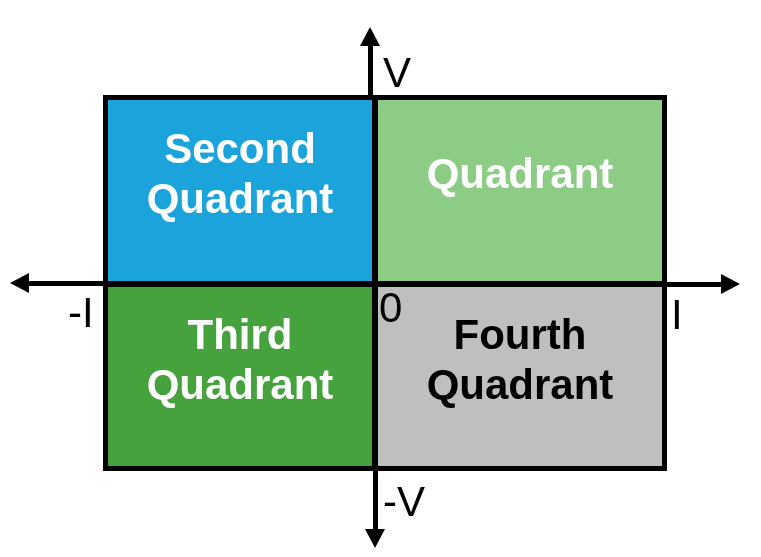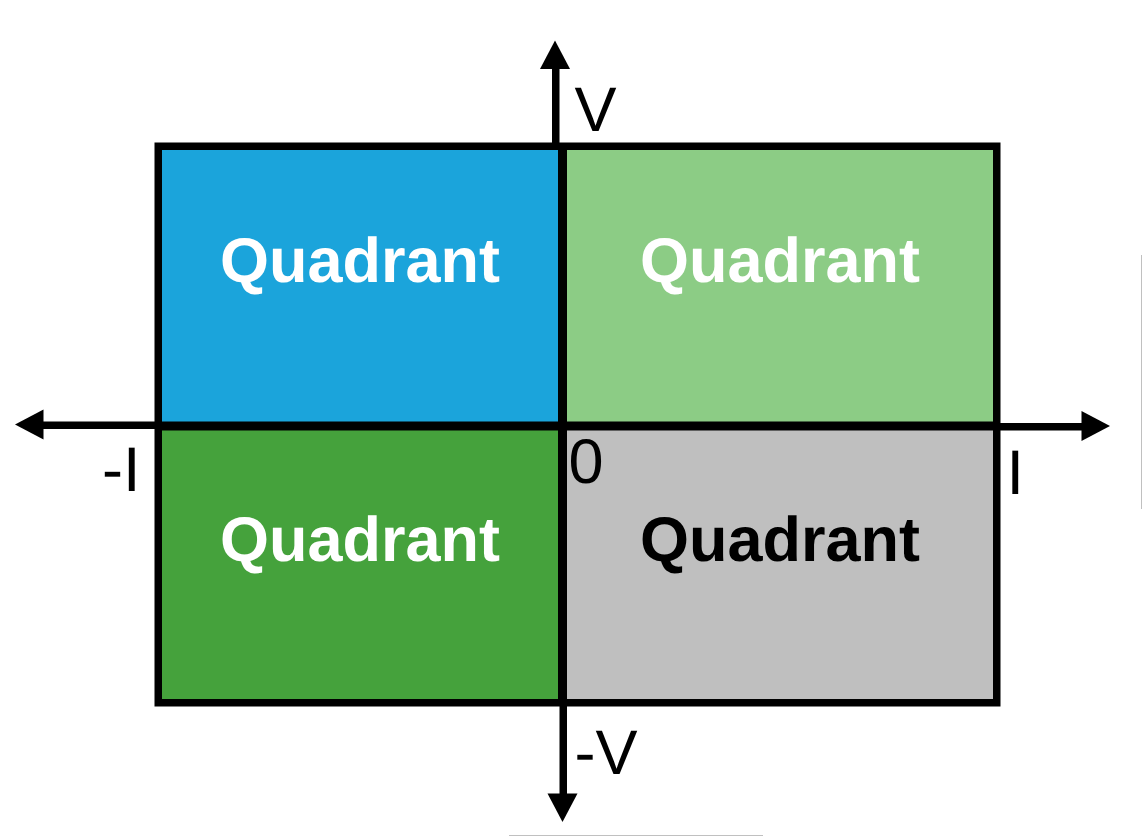--- a/index.html
+++ b/index.html
@@ -63,29 +63,32 @@
   <div class="arrow arrow-down" style="left:365px; top:529px;"></div>
 
   <div class="arrow arrow-left" style="left:10px; top:273px;"></div>
   <div class="axis-line" style="left:27px; top:281px; width:78px; height:5px;"></div>
 
   <div class="axis-line" style="left:665px; top:282px; width:57px; height:5px;"></div>
   <div class="arrow arrow-right" style="left:721px; top:274px;"></div>
 
   <div class="quad-box">
     <div class="quad" style="background-color: rgb(27, 164, 219); color: rgb(255, 255, 255);">
+      <span>Second</span>
       <span>Quadrant</span>
     </div>
     <div class="quad" style="background-color: rgb(140, 204, 133); color: rgb(255, 255, 255);">
       <span>Quadrant</span>
     </div>
     <div class="quad" style="background-color: rgb(69, 162, 60); color: rgb(255, 255, 255);">
+      <span>Third</span>
       <span>Quadrant</span>
     </div>
     <div class="quad" style="background-color: rgb(191, 191, 191); color: rgb(0, 0, 0);">
+      <span>Fourth</span>
       <span>Quadrant</span>
     </div>
   </div>
 
   <div class="axis-label" style="left:383px; top:52px;">V</div>
   <div class="axis-label" style="left:383px; top:481px;">-V</div>
   <div class="axis-label" style="left:68px;  top:292px;">-I</div>
   <div class="axis-label" style="left:671px; top:294px;">I</div>
   <div class="axis-label" style="left:379px; top:287px;">0</div>
 

